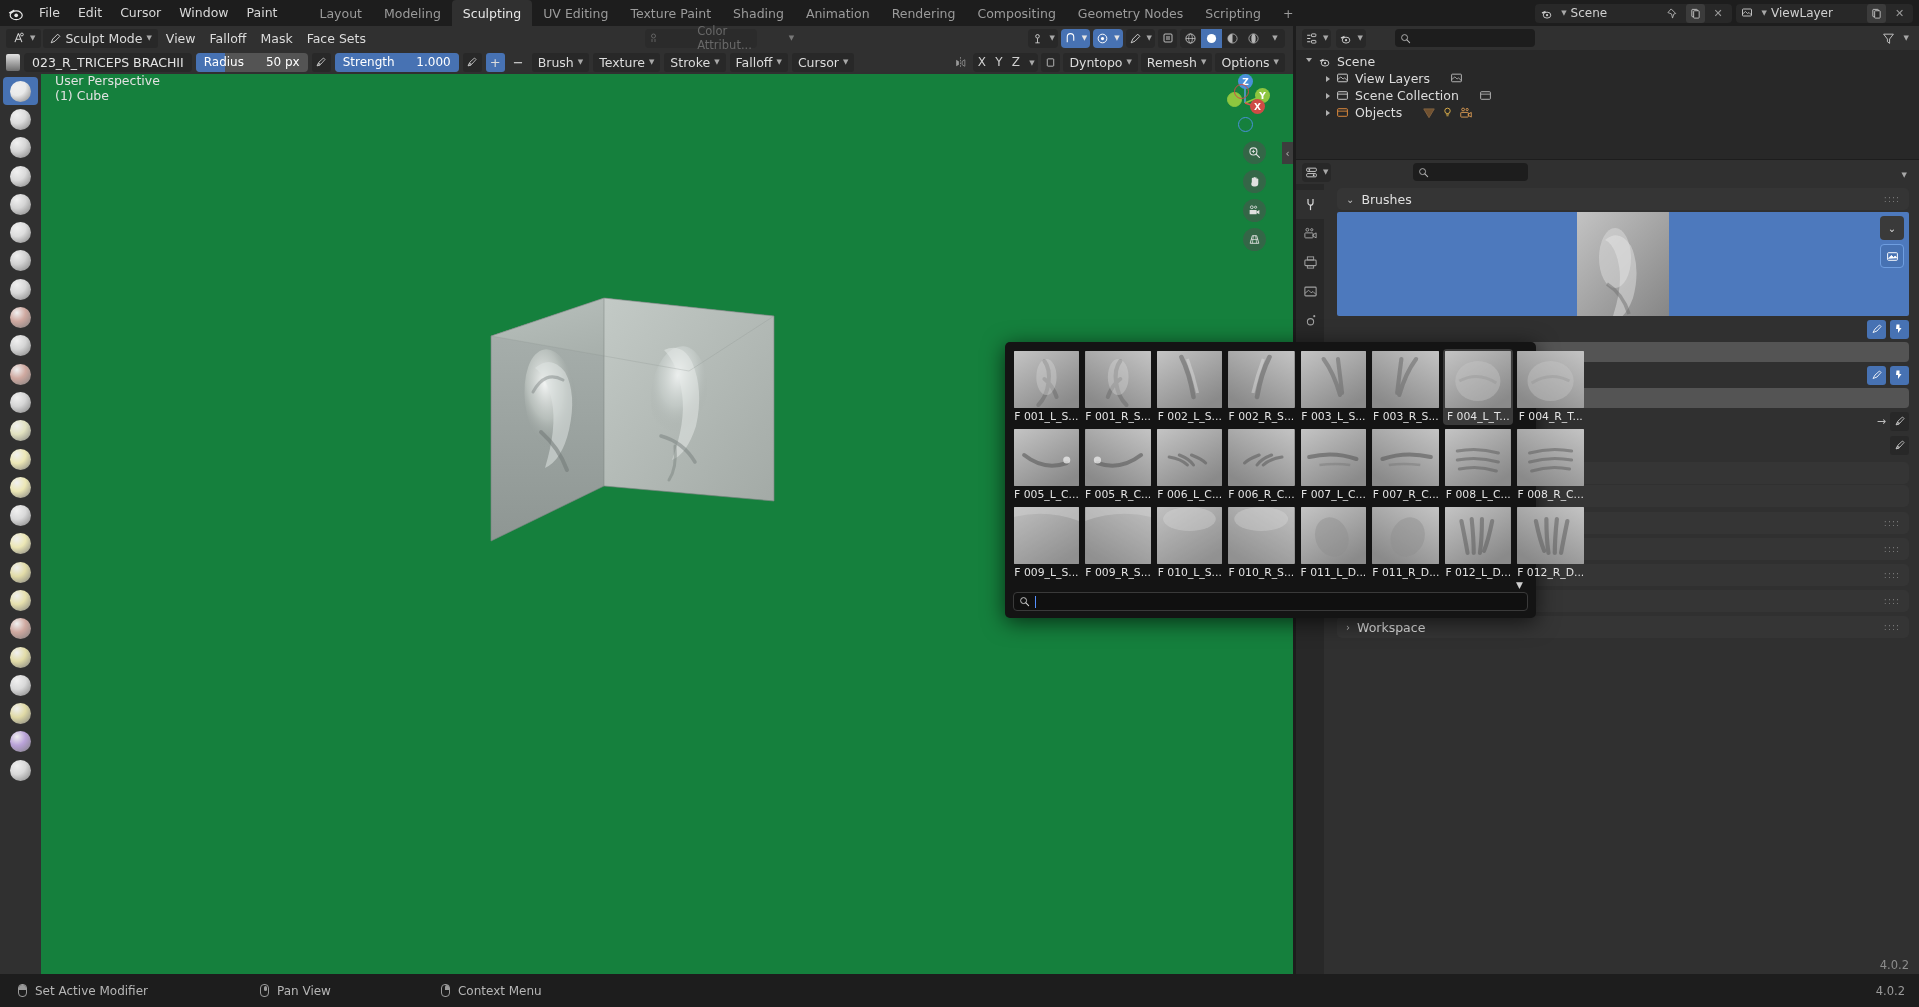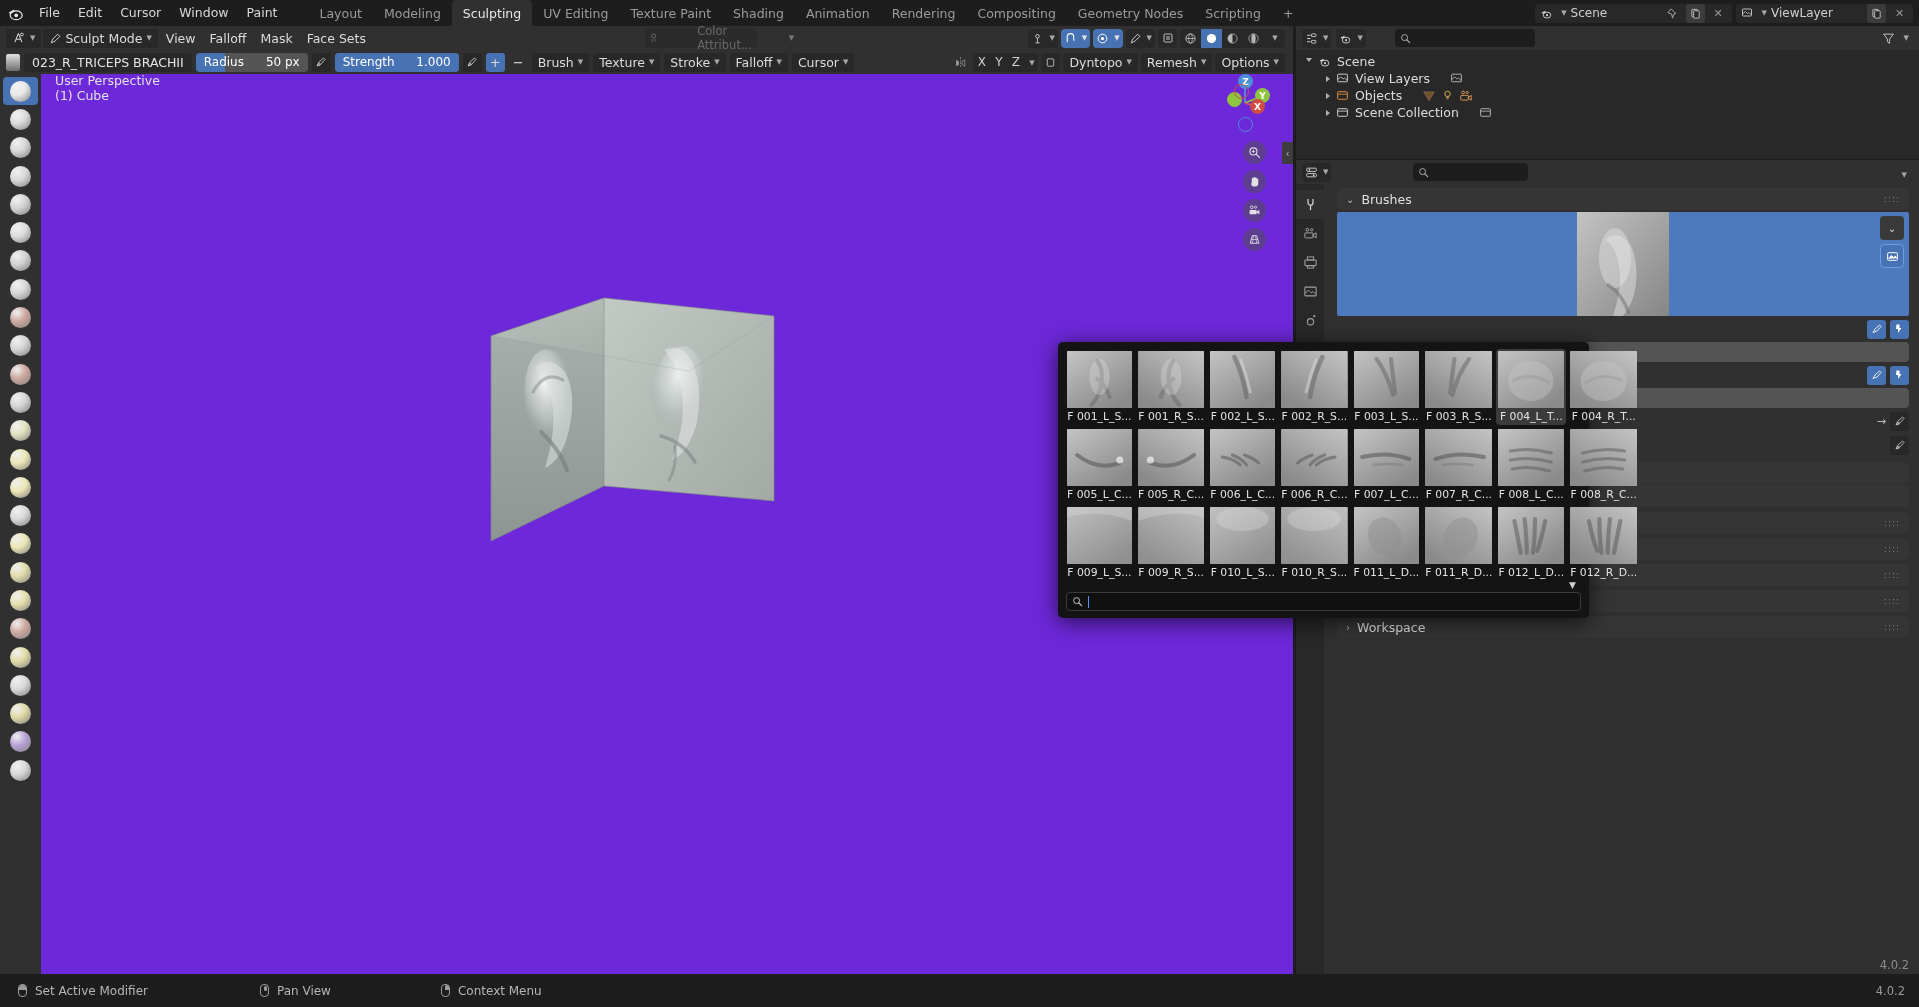--- a/index.html
+++ b/index.html
@@ -47,21 +47,21 @@
   .axis-group > div{width:17px;text-align:center;font-size:12px;color:#cfcfcf;line-height:19px;}
 
   
   #toolbar{position:absolute;left:0;top:74px;width:41px;bottom:33px;background:#303030;padding-top:3px;overflow:hidden;}
   .tool{width:35px;height:28.3px;margin:0 3px;border-radius:4px;display:flex;align-items:center;justify-content:center;}
   .tool.sel{background:#4772b3;}
   .tool .ball{width:21px;height:21px;border-radius:50%;position:relative;overflow:hidden;
        background:radial-gradient(circle at 32% 28%, #e6e6e6 0%, #b9b9b9 45%, #8a8a8a 100%);}
 
   
-  #viewport{position:absolute;left:41px;top:74px;width:1252px;bottom:33px;background:#6d28d9;overflow:hidden;}
+  #viewport{position:absolute;left:41px;top:74px;width:1252px;bottom:33px;background:#15803d;overflow:hidden;}
   #vp-text{position:absolute;left:14px;top:-1px;font-size:12.5px;color:#e2e2e2;line-height:15px;}
   #cube{position:absolute;left:448px;top:222px;}
   
   #gizmo{position:absolute;right:19px;top:0px;width:58px;height:58px;}
   .gzaxis{position:absolute;width:15px;height:15px;border-radius:50%;display:flex;align-items:center;justify-content:center;font-size:9px;font-weight:bold;color:#1b1b1b;}
   #navbtns{position:absolute;right:27px;top:67px;display:flex;flex-direction:column;gap:6px;}
   .navbtn{width:23px;height:23px;border-radius:50%;background:#50505089;display:flex;align-items:center;justify-content:center;}
   #vp-collapse{position:absolute;right:0;top:68px;width:11px;height:22px;background:#3d3d3d;display:flex;align-items:center;justify-content:center;color:#b5b5b5;font-size:10px;}
 
   
@@ -86,21 +86,21 @@
   .chev{color:#bdbdbd;font-size:10px;display:inline-block;}
   .grip{margin-left:auto;color:#7d7d7d;font-size:9px;letter-spacing:1px;line-height:6px;}
   .cbox{width:11px;height:11px;border:1px solid #5a5a5a;background:#282828;border-radius:2px;display:inline-block;}
   .cbox.on{background:#4772b3;border-color:#4772b3;color:#fff;font-size:9px;text-align:center;line-height:11px;}
   #version{position:absolute;right:10px;bottom:2px;font-size:11.5px;color:#8d8d8d;}
   #bigpreview{height:104px;margin:2px 10px 0 13px;background:#4d79bd;position:relative;overflow:hidden;border-radius:2px;}
   #bigpreview .thumb{position:absolute;left:50%;transform:translateX(-50%);top:0;width:92px;height:104px;}
   .sidebtn{position:absolute;right:5px;width:24px;height:24px;border-radius:4px;display:flex;align-items:center;justify-content:center;background:#3a3a3a;}
 
   
-  #popup{position:absolute;left:1058px;top:342px;width:531px;height:276px;background:#141414;border-radius:5px;box-shadow:0 4px 22px rgba(0,0,0,.65);z-index:40;padding:7px 7px 0 7px;}
+  #popup{position:absolute;left:1005px;top:342px;width:531px;height:276px;background:#141414;border-radius:5px;box-shadow:0 4px 22px rgba(0,0,0,.65);z-index:40;padding:7px 7px 0 7px;}
   #grid{display:grid;grid-template-columns:repeat(8,1fr);gap:2px;}
   .gcell{padding:2px;border-radius:4px;}
   .gcell.sel{background:#3b3b3b;}
   .gthumb{width:100%;height:57px;border-radius:1px;overflow:hidden;position:relative;background:#8e8e8e;}
   .glabel{font-size:10.8px;color:#e3e3e3;text-align:center;margin-top:2px;white-space:nowrap;overflow:hidden;}
   #grid-more{text-align:right;color:#cfcfcf;font-size:9px;padding-right:6px;margin-top:-1px;}
   #popup-search{margin:2px 1px 0 1px;height:19px;background:#101010;border:1px solid #3a3a3a;border-radius:4px;display:flex;align-items:center;padding:0 5px;gap:5px;}
   #popup-caret{width:1px;height:12px;background:#5590ff;}
 
   
@@ -607,20 +607,36 @@
           <svg width="13" height="13" viewBox="0 0 24 24">
             <rect x="3" y="4" width="18" height="14" rx="1.5" fill="none" stroke="#bdbdbd" stroke-width="1.7"></rect>
             <path d="M3 14 L9 9 L13 13 L16 11 L21 16" fill="none" stroke="#bdbdbd" stroke-width="1.4"></path>
           </svg>
         </span>
     </div>
     <div class="ol-row" style="padding-left:30px;">
       <span class="tri"></span>
       <span>
           <svg width="13" height="13" viewBox="0 0 24 24">
+            <rect x="3" y="5" width="18" height="14" rx="1.5" fill="none" stroke="#cfcfcf" stroke-width="1.8"></rect>
+            <path d="M3 9.5 L21 9.5" stroke="#cfcfcf" stroke-width="1.6"></path>
+          </svg>
+        </span>
+      <span>Scene Collection</span>
+      <span style="margin-left:14px;">
+          <svg width="13" height="13" viewBox="0 0 24 24">
+            <rect x="3" y="5" width="18" height="14" rx="1.5" fill="none" stroke="#bdbdbd" stroke-width="1.7"></rect>
+            <path d="M3 9.5 L21 9.5" stroke="#bdbdbd" stroke-width="1.5"></path>
+          </svg>
+        </span>
+    </div>
+    <div class="ol-row" style="padding-left:30px;">
+      <span class="tri"></span>
+      <span>
+          <svg width="13" height="13" viewBox="0 0 24 24">
             <rect x="3" y="5" width="18" height="14" rx="1.5" fill="none" stroke="#e08b3c" stroke-width="1.8"></rect>
             <path d="M3 9.5 L21 9.5" stroke="#e08b3c" stroke-width="1.6"></path>
           </svg>
         </span>
       <span>Objects</span>
       <span style="margin-left:14px;display:flex;gap:5px;align-items:center;">
         <span>
             <svg width="14" height="14" viewBox="0 0 24 24">
               <path d="M3 5 L21 5 L12 20 Z" fill="#c9833a" opacity=".45" stroke="#e8a45b" stroke-width="1.7"></path>
             </svg>
@@ -634,36 +650,20 @@
         <span>
             <svg width="14" height="14" viewBox="0 0 24 24">
               <circle cx="7" cy="6" r="2.4" fill="none" stroke="#d99a52" stroke-width="1.6"></circle>
               <circle cx="14" cy="6" r="1.9" fill="none" stroke="#d99a52" stroke-width="1.6"></circle>
               <rect x="3" y="11" width="13" height="8" rx="1" fill="none" stroke="#d99a52" stroke-width="1.6"></rect>
               <path d="M16 14 L21 11 L21 19 L16 16Z" fill="none" stroke="#d99a52" stroke-width="1.6"></path>
             </svg>
           </span>
       </span>
     </div>
-    <div class="ol-row" style="padding-left:30px;">
-      <span class="tri"></span>
-      <span>
-          <svg width="13" height="13" viewBox="0 0 24 24">
-            <rect x="3" y="5" width="18" height="14" rx="1.5" fill="none" stroke="#cfcfcf" stroke-width="1.8"></rect>
-            <path d="M3 9.5 L21 9.5" stroke="#cfcfcf" stroke-width="1.6"></path>
-          </svg>
-        </span>
-      <span>Scene Collection</span>
-      <span style="margin-left:14px;">
-          <svg width="13" height="13" viewBox="0 0 24 24">
-            <rect x="3" y="5" width="18" height="14" rx="1.5" fill="none" stroke="#bdbdbd" stroke-width="1.7"></rect>
-            <path d="M3 9.5 L21 9.5" stroke="#bdbdbd" stroke-width="1.5"></path>
-          </svg>
-        </span>
-    </div>
   </div>
 </div>
 
 <div id="props">
   <div id="props-hdr">
     <div class="field" style="padding:0 3px;">
       <svg width="13" height="13" viewBox="0 0 24 24">
           <rect x="3" y="4" width="18" height="6" rx="2" fill="none" stroke="#d4d4d4" stroke-width="1.7"></rect>
           <circle cx="8" cy="7" r="1.6" fill="#d4d4d4"></circle>
           <rect x="3" y="14" width="18" height="6" rx="2" fill="none" stroke="#d4d4d4" stroke-width="1.7"></rect>

